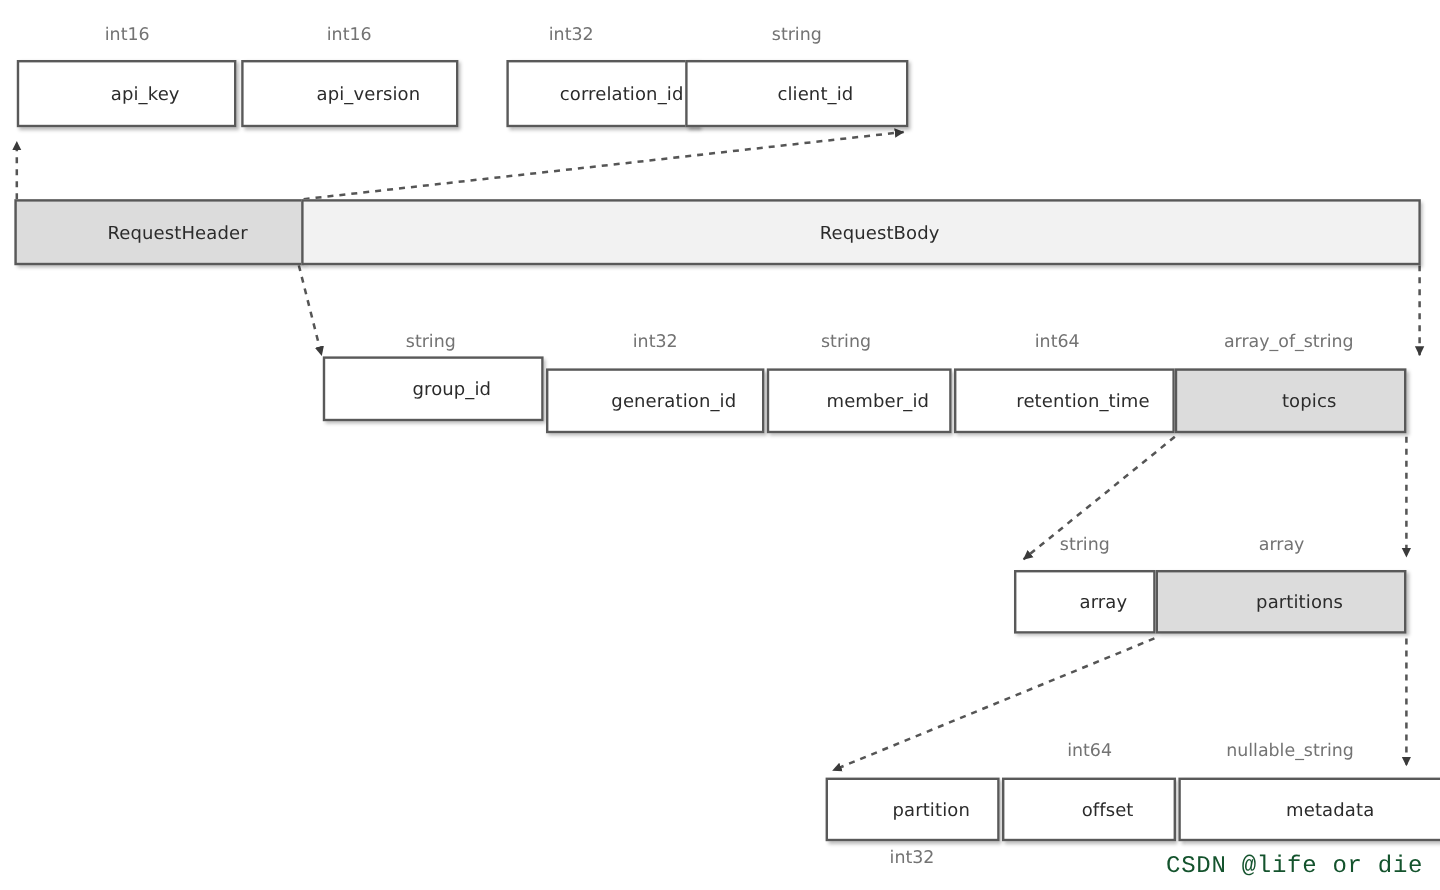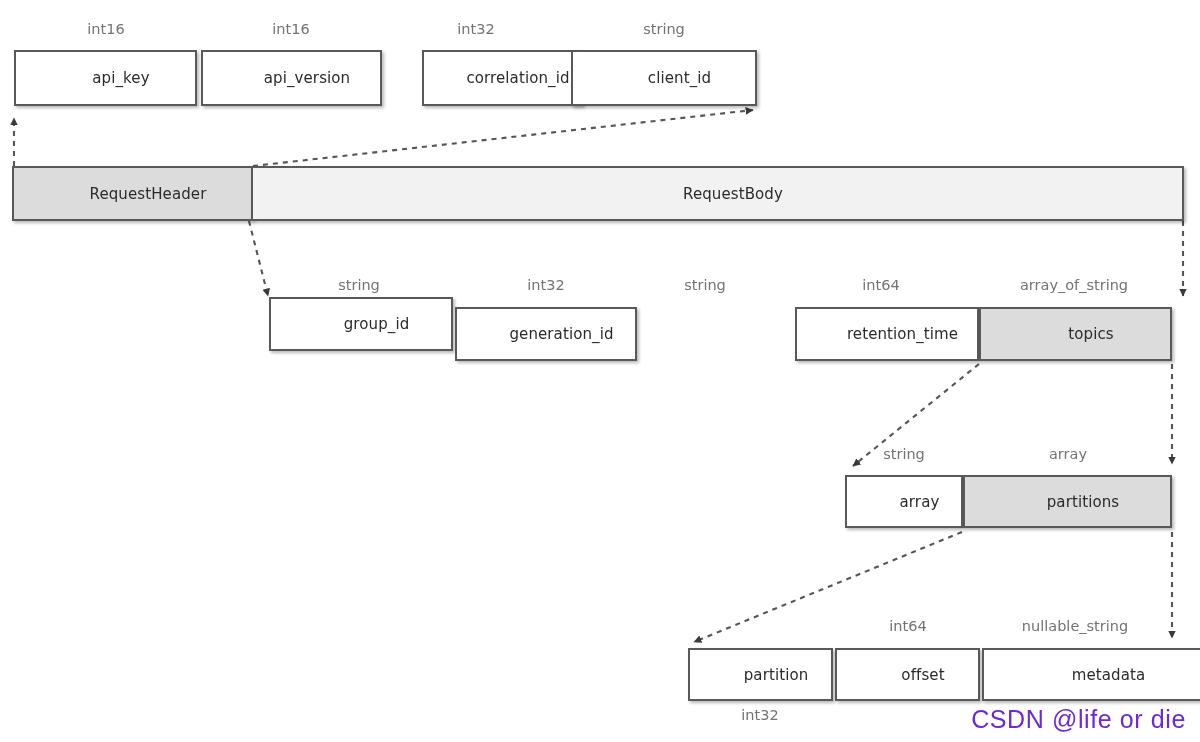--- a/index.html
+++ b/index.html
@@ -36,24 +36,24 @@
     color:#737373;
     text-align:center;
     white-space:nowrap;
     transform:translateX(-50%);
   }
 
   .watermark{
     position:absolute;
     right:14px;
     bottom:8px;
-    font-size:25px;
-    color:#6d28d9;
+    font-size:20px;
+    color:#14532d;
     letter-spacing:.6px;
-    font-family:Liberation Sans, sans-serif;
+    font-family:Liberation Mono, monospace;
   }
 </style>
 </head>
 <body>
 
 <div id="canvas">
 
   <svg class="svg-layer" viewBox="0 0 1200 742" xmlns="http://www.w3.org/2000/svg">
     <defs>
       <marker id="ah" markerWidth="9" markerHeight="9" refX="7.4" refY="4.2" orient="auto" markerUnits="userSpaceOnUse">
@@ -108,20 +108,21 @@
   <div class="box body" style="left:251px;top:166px;width:933px;height:55px;">RequestBody</div>
 
   <div class="type-label" style="left:359px;top:277px;">string</div>
   <div class="type-label" style="left:546px;top:277px;">int32</div>
   <div class="type-label" style="left:705px;top:277px;">string</div>
   <div class="type-label" style="left:881px;top:277px;">int64</div>
   <div class="type-label" style="left:1074px;top:277px;">array_of_string</div>
 
   <div class="box" style="left:269px;top:297px;width:184px;height:54px;">group_id</div>
   <div class="box" style="left:455px;top:307px;width:182px;height:54px;">generation_id</div>
+  <div class="box" style="left:639px;top:307px;width:154px;height:54px;">member_id</div>
   <div class="box" style="left:795px;top:307px;width:184px;height:54px;">retention_time</div>
   <div class="box shaded" style="left:979px;top:307px;width:193px;height:54px;">topics</div>
 
   <div class="type-label" style="left:904px;top:446px;">string</div>
   <div class="type-label" style="left:1068px;top:446px;">array</div>
 
   <div class="box" style="left:845px;top:475px;width:118px;height:53px;">array</div>
   <div class="box shaded" style="left:963px;top:475px;width:209px;height:53px;">partitions</div>
 
   <div class="type-label" style="left:908px;top:618px;">int64</div>

